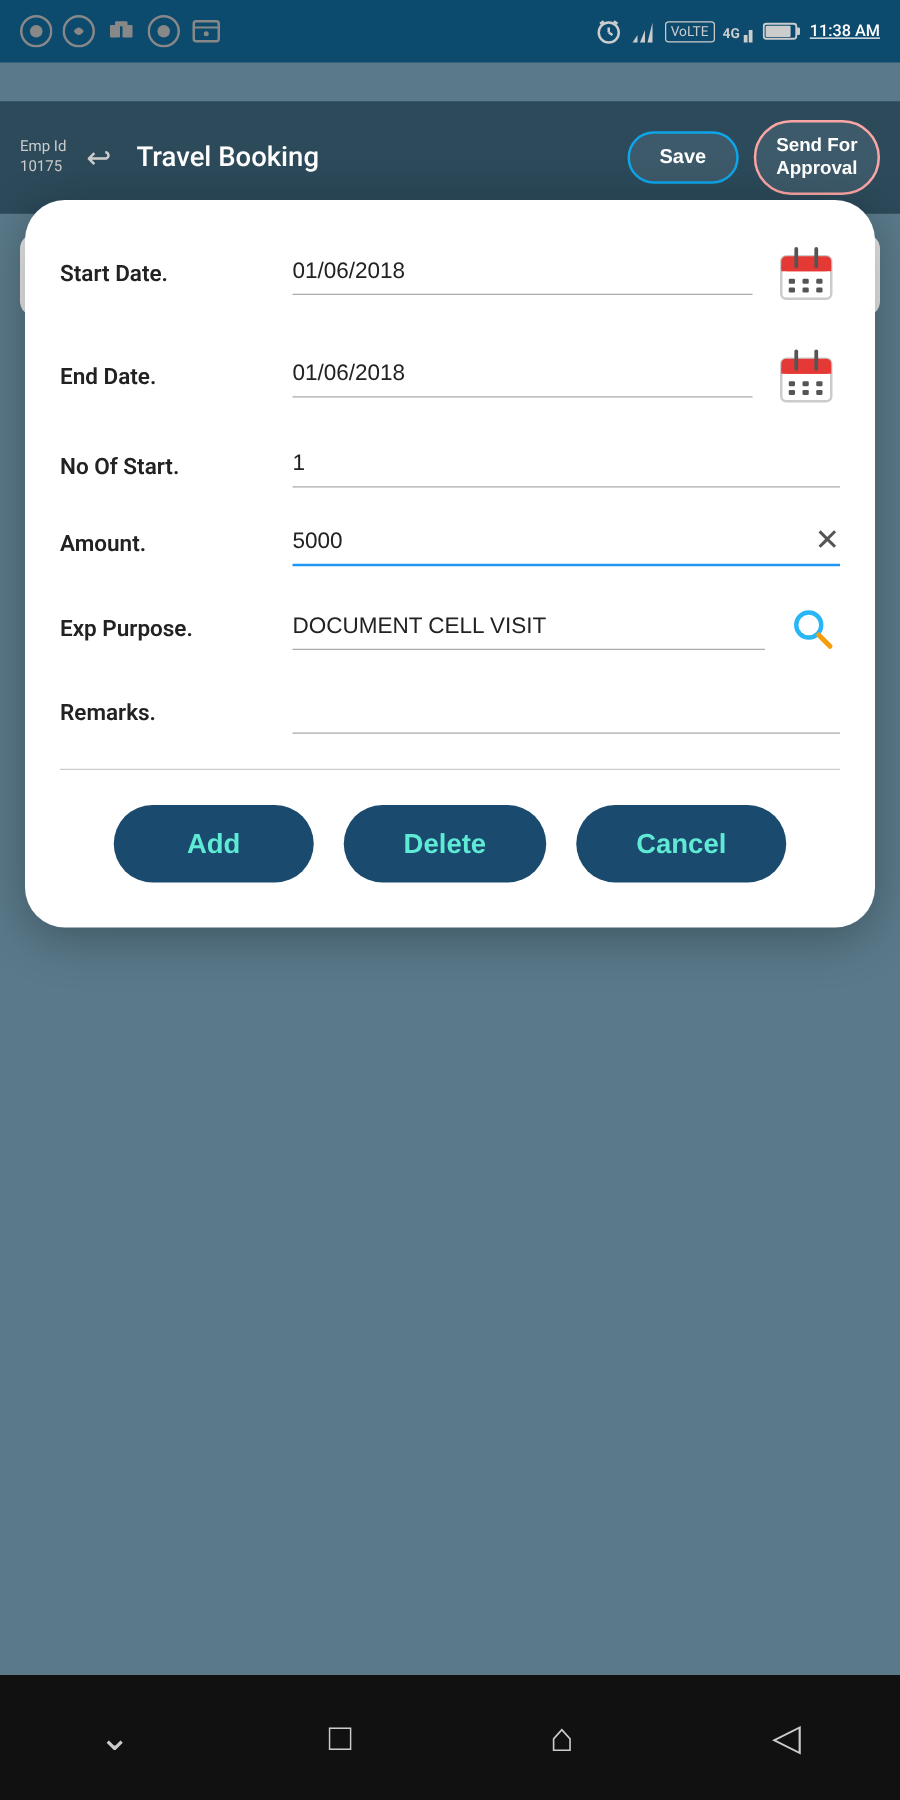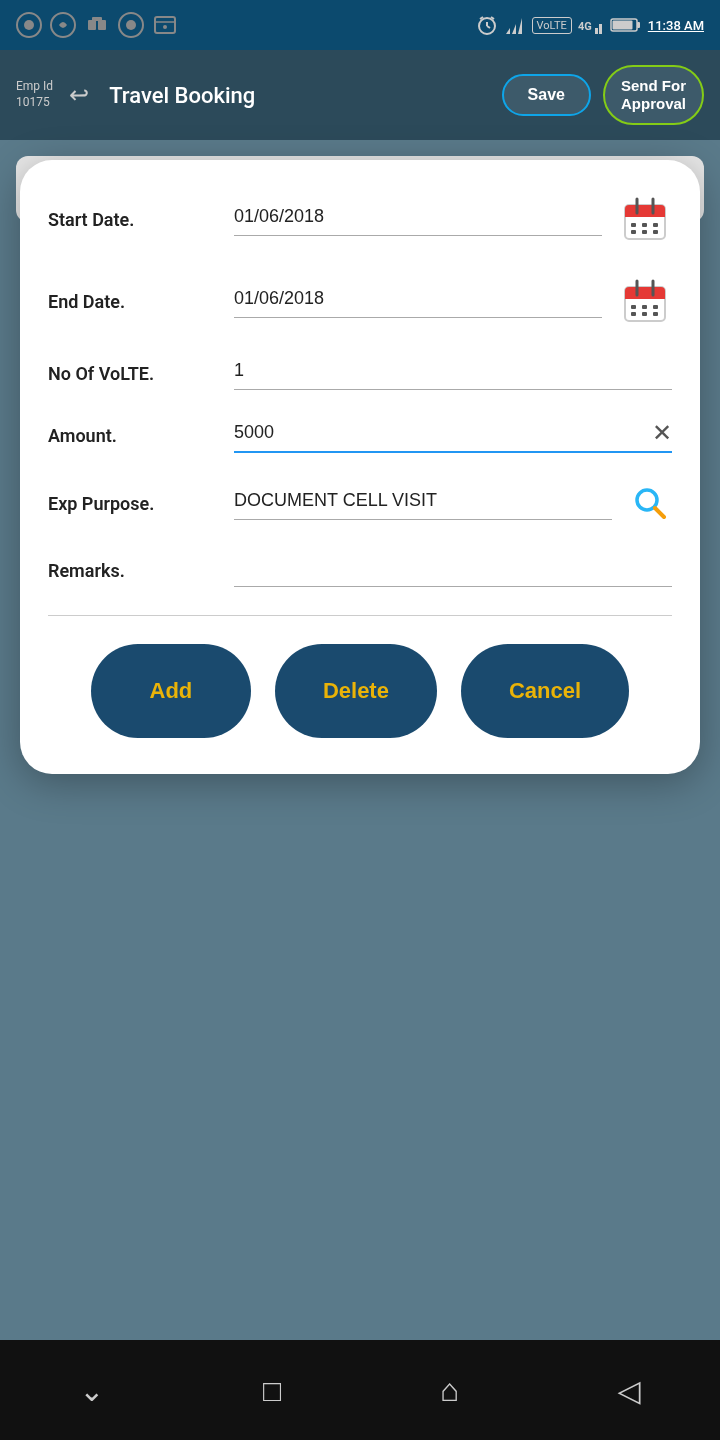--- a/index.html
+++ b/index.html
@@ -44,20 +44,21 @@
 
     
     .top-nav {
       width: 100%;
       height: 90px;
       background: #2c4a5a;
       display: flex;
       align-items: center;
       padding: 14px 16px;
       gap: 12px;
+      margin-top: 31px;
     }
     .emp-info {
       display: flex;
       flex-direction: column;
       color: #ccc;
       font-size: 12px;
       line-height: 1.3;
     }
     .back-arrow {
       color: #ccc;
@@ -77,21 +78,21 @@
       border: 2px solid #0ea5e9;
       border-radius: 50px;
       padding: 10px 24px;
       font-size: 16px;
       font-weight: 600;
       cursor: pointer;
     }
     .send-btn {
       background: #3d5a6a;
       color: #fff;
-      border: 2px solid #84cc16;
+      border: 2px solid #fca5a5;
       border-radius: 50px;
       padding: 10px 16px;
       font-size: 15px;
       font-weight: 600;
       cursor: pointer;
       text-align: center;
       line-height: 1.2;
     }
 
     
@@ -229,24 +230,24 @@
     
     .action-buttons {
       display: flex;
       justify-content: center;
       gap: 24px;
       margin-top: 4px;
     }
     .action-btn {
       border: none;
       border-radius: 50px;
-      padding: 34px 48px;
+      padding: 18px 48px;
       font-size: 22px;
       font-weight: 700;
-      color: #eab308;
+      color: #5eead4;
       cursor: pointer;
       background: #1a4a6e;
       min-width: 160px;
     }
 
     
     .bottom-nav {
       position: absolute;
       bottom: 0;
       left: 0;
@@ -392,21 +393,21 @@
           <rect x="21" y="28" width="5" height="4" rx="1" fill="#555"></rect>
           <rect x="32" y="28" width="5" height="4" rx="1" fill="#555"></rect>
           <rect x="10" y="35" width="5" height="4" rx="1" fill="#555"></rect>
           <rect x="21" y="35" width="5" height="4" rx="1" fill="#555"></rect>
           <rect x="32" y="35" width="5" height="4" rx="1" fill="#555"></rect>
         </svg>
       </button>
     </div>
 
     <div class="form-row">
-      <label class="form-label">No Of VoLTE.</label>
+      <label class="form-label">No Of Start.</label>
       <div class="form-field-wrap">
         <input class="form-input" type="text" value="1" style="">
       </div>
     </div>
 
 
     <div class="form-row">
       <label class="form-label">Amount.</label>
       <div class="form-field-wrap active">
         <input class="form-input" type="text" value="5000" style="">

